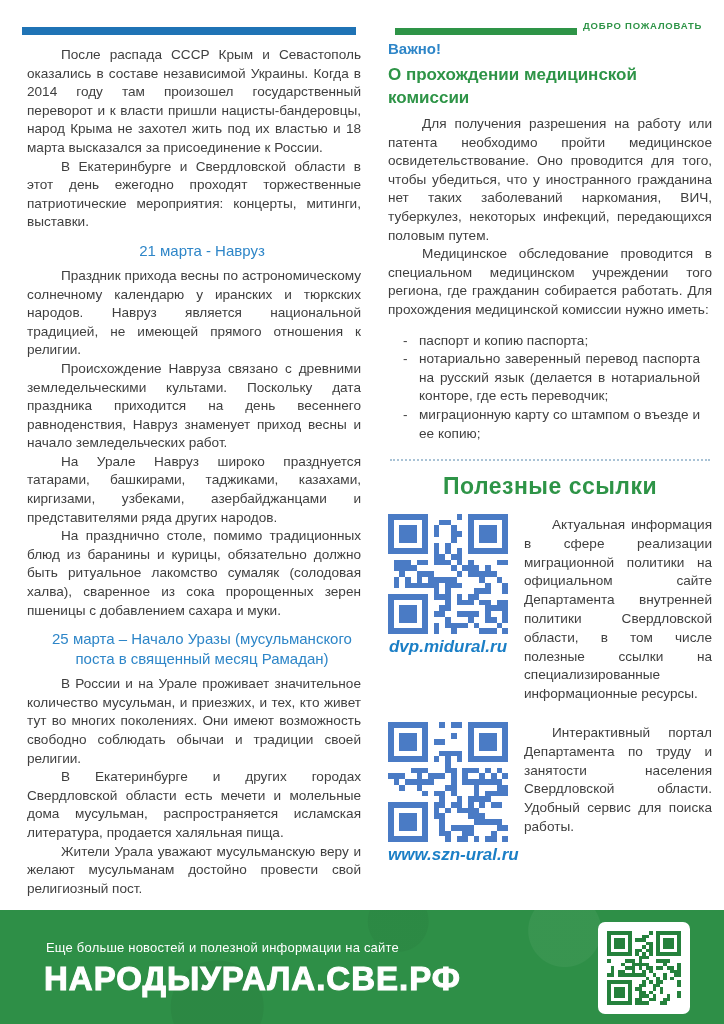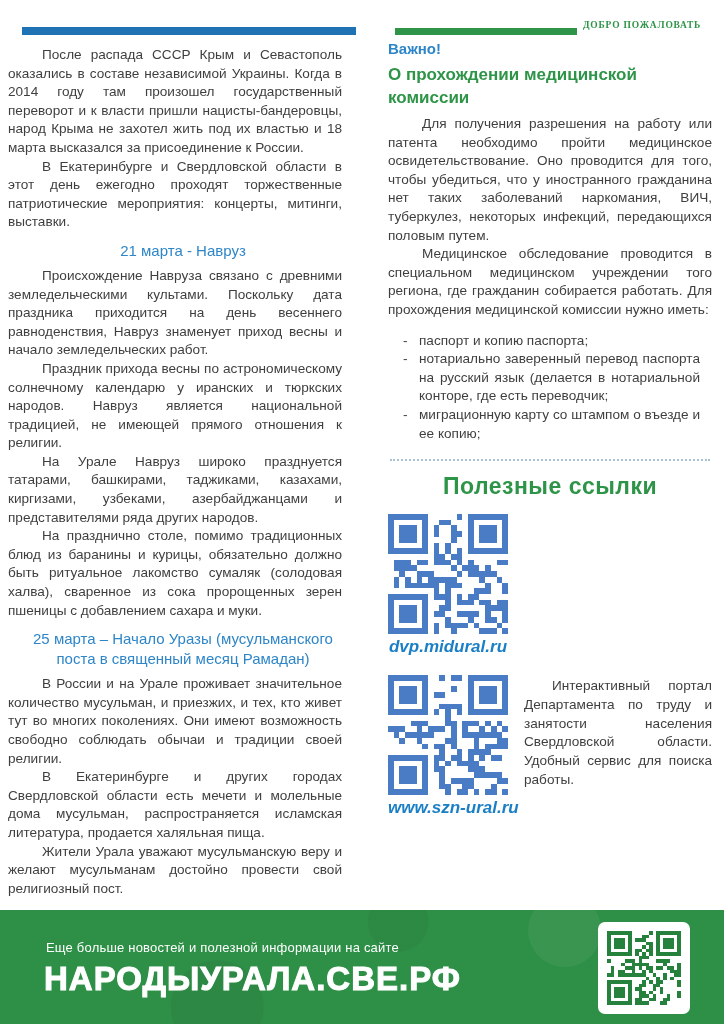--- a/index.html
+++ b/index.html
@@ -7,24 +7,24 @@
     position:relative;width:724px;height:1024px;margin:0 auto;
     background:#ffffff;overflow:hidden;
     font-family:"Liberation Sans","DejaVu Sans",sans-serif;
     color:#3f3f3f;
   }
   
   .bar-blue{position:absolute;left:22px;top:27px;width:334px;height:8px;background:#1f73b5;}
   .bar-green{position:absolute;left:395px;top:28px;width:182px;height:7px;background:#2e9447;}
   .welcome{
     position:absolute;left:583px;top:20px;width:130px;
-    font-size:9.5px;font-weight:bold;letter-spacing:.8px;color:#2e9447;white-space:nowrap;font-family:Liberation Serif, serif;
+    font-size:9.5px;font-weight:bold;letter-spacing:.8px;color:#2e9447;white-space:nowrap;
   }
   
-  .col-left{position:absolute;left:8px;top:46px;width:334px;}
+  .col-left{position:absolute;left:27px;top:46px;width:334px;}
   .col-right{position:absolute;left:388px;top:40px;width:324px;}
   p.body{
     margin:0;font-size:13.6px;line-height:18.6px;
     text-align:justify;text-indent:34px;
   }
   h3.blue-h{
     margin:9px 0 6px 16px;text-align:center;
     font-size:15px;line-height:20px;font-weight:normal;color:#2e86c8;
   }
   .important{margin:0 0 6px 0;font-size:15px;font-weight:bold;color:#2e86c8;}
@@ -81,22 +81,22 @@
 <div class="page">
 
   <div class="bar-blue"></div>
   <div class="bar-green"></div>
   <div class="welcome">ДОБРО ПОЖАЛОВАТЬ</div>
 
   <div class="col-left">
     <p class="body">После распада СССР Крым и Севастополь оказались в составе независимой Украины. Когда в 2014 году там произошел государственный переворот и к власти пришли нацисты-бандеровцы, народ Крыма не захотел жить под их властью и 18 марта высказался за присоединение к России.</p>
     <p class="body">В Екатеринбурге и Свердловской области в этот день ежегодно проходят торжественные патриотические мероприятия: концерты, митинги, выставки.</p>
     <h3 class="blue-h">21 марта - Навруз</h3>
+    <p class="body">Праздник прихода весны по астрономическому солнечному календарю у иранских и тюркских народов. Навруз является национальной традицией, не имеющей прямого отношения к религии.</p>
     <p class="body">Происхождение Навруза связано с древними земледельческими культами. Поскольку дата праздника приходится на день весеннего равноденствия, Навруз знаменует приход весны и начало земледельческих работ.</p>
-    <p class="body">Праздник прихода весны по астрономическому солнечному календарю у иранских и тюркских народов. Навруз является национальной традицией, не имеющей прямого отношения к религии.</p>
     <p class="body">На Урале Навруз широко празднуется татарами, башкирами, таджиками, казахами, киргизами, узбеками, азербайджанцами и представителями ряда других народов.</p>
     <p class="body">На празднично столе, помимо традиционных блюд из баранины и курицы, обязательно должно быть ритуальное лакомство сумаляк (солодовая халва), сваренное из сока пророщенных зерен пшеницы с добавлением сахара и муки.</p>
     <h3 class="blue-h">25 марта – Начало Уразы (мусульманского поста в священный месяц Рамадан)</h3>
     <p class="body">В России и на Урале проживает значительное количество мусульман, и приезжих, и тех, кто живет тут во многих поколениях. Они имеют возможность свободно соблюдать обычаи и традиции своей религии.</p>
     <p class="body">В Екатеринбурге и других городах Свердловской области есть мечети и молельные дома мусульман, распространяется исламская литература, продается халяльная пища.</p>
     <p class="body">Жители Урала уважают мусульманскую веру и желают мусульманам достойно провести свой религиозный пост.</p>
   </div>
 
   <div class="col-right">
     <div class="important">Важно!</div>
@@ -332,20 +332,21 @@
               <rect x="6" y="20" width="1" height="1"></rect>
               <rect x="8" y="20" width="1" height="1"></rect>
               <rect x="11" y="20" width="1" height="1"></rect>
               <rect x="16" y="20" width="1" height="1"></rect>
               <rect x="17" y="20" width="1" height="1"></rect>
               <rect x="18" y="20" width="1" height="1"></rect>
               <rect x="20" y="20" width="1" height="1"></rect>
             </svg></span>
         <span class="qr-caption">dvp.midural.ru</span>
       </div>
+      <p class="qr-desc">Актуальная информация в сфере реализации миграционной политики на официальном сайте Департамента внутренней политики Свердловской области, в том числе полезные ссылки на специализированные информационные ресурсы.</p>
     </div>
 
     <div class="qr-row">
       <div class="qr-wrap">
         <span class="qr c-blue"><svg viewBox="0 0 21 21" width="100%" height="100%" shape-rendering="crispEdges" fill="currentColor">
               <rect x="0" y="0" width="1" height="1"></rect>
               <rect x="1" y="0" width="1" height="1"></rect>
               <rect x="2" y="0" width="1" height="1"></rect>
               <rect x="3" y="0" width="1" height="1"></rect>
               <rect x="4" y="0" width="1" height="1"></rect>

